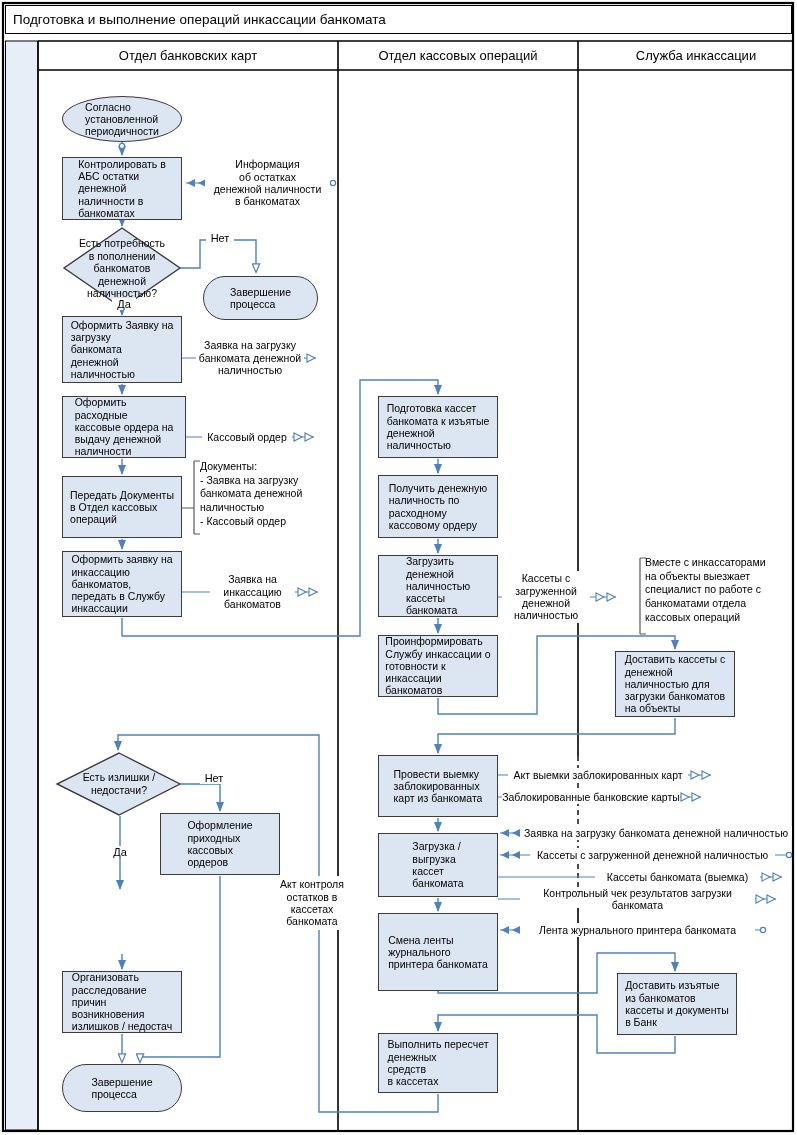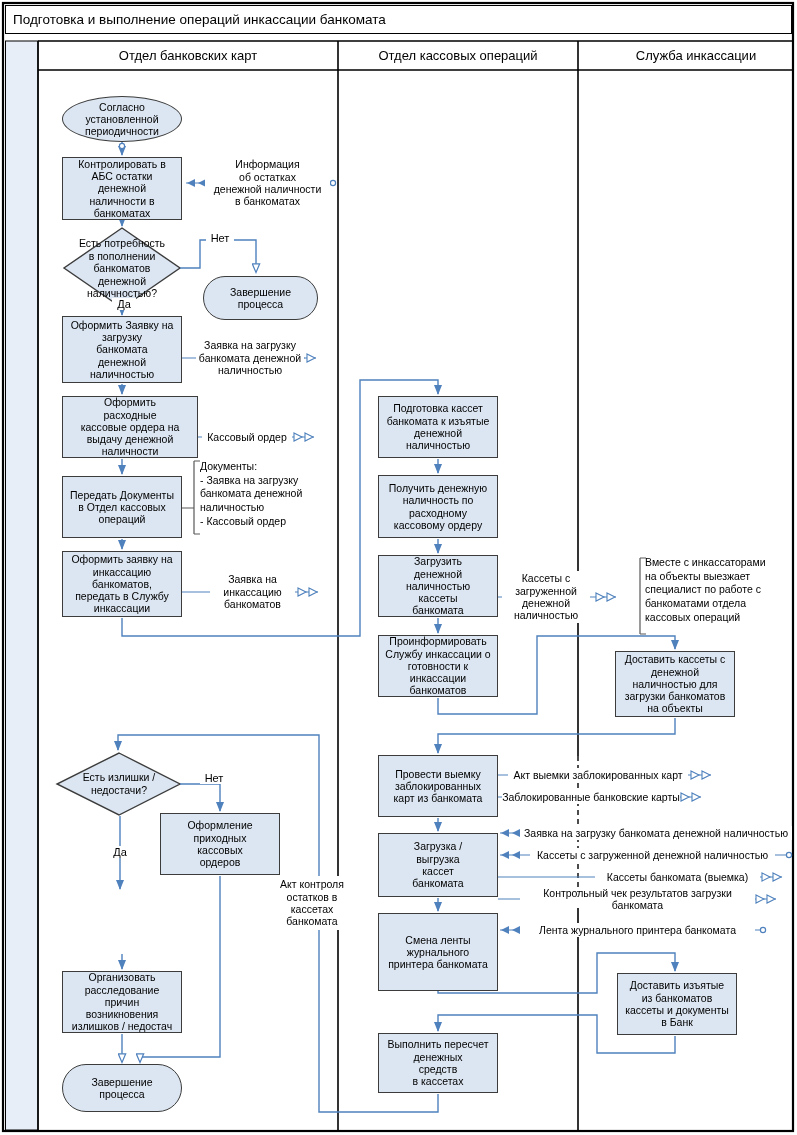--- a/index.html
+++ b/index.html
@@ -5,21 +5,21 @@
   html,body{margin:0;padding:0;background:#fff;}
   #canvas{position:relative;width:797px;height:1135px;background:#fff;
           font-family:"Liberation Sans",sans-serif;color:#000;overflow:hidden;padding-left:40px;}
   #connector-layer{position:absolute;left:0;top:0;z-index:1;}
   .title{position:absolute;left:5px;top:5px;width:787px;height:29px;border:1.5px solid #000;
          box-sizing:border-box;display:flex;align-items:center;padding-left:7px;
          font-size:13.5px;background:#fff;z-index:2;}
   .hdr{position:absolute;top:41px;height:29px;display:flex;align-items:center;justify-content:center;
        font-size:13px;z-index:2;}
   .node{position:absolute;background:#dce6f2;border:1.4px solid #3c3c3c;box-sizing:border-box;
-        display:flex;align-items:center;justify-content:center;text-align:center;
+        display:flex;align-items:center;justify-content:center;
         font-size:10.5px;line-height:1.17;white-space:pre-line;z-index:2;}
   .stadium{border-radius:24px;}
   .ellipse{border-radius:50%;}
   .dtext{position:absolute;text-align:center;font-size:10.5px;line-height:1.2;white-space:pre-line;z-index:3;}
   .elabel{position:absolute;background:#fff;text-align:center;font-size:10.5px;line-height:1.18;
           white-space:pre-line;z-index:3;display:flex;align-items:center;justify-content:center;}
   .note{position:absolute;font-size:10.5px;line-height:1.3;white-space:pre-line;z-index:2;text-align:left;}
   .branch{position:absolute;background:#fff;font-size:11px;z-index:3;text-align:center;}
 </style>
 </head>
@@ -131,21 +131,21 @@
 банкоматов
 денежной
 наличностью?</div>
   <div class="node stadium" style="left:203px;top:276px;width:115px;height:44px;">Завершение
 процесса</div>
   <div class="node" style="left:62px;top:316px;width:120px;height:67px;">Оформить Заявку на
 загрузку
 банкомата
 денежной
 наличностью</div>
-  <div class="node" style="left:62px;top:396px;width:136px;height:62px;">Оформить
+  <div class="node" style="left:62px;top:396px;width:124px;height:62px;">Оформить
 расходные
 кассовые ордера на
 выдачу денежной
 наличности</div>
   <div class="node" style="left:62px;top:476px;width:120px;height:62px;">Передать Документы
 в Отдел кассовых
 операций</div>
   <div class="node" style="left:62px;top:551px;width:120px;height:66px;">Оформить заявку на
 инкассацию
 банкоматов,

